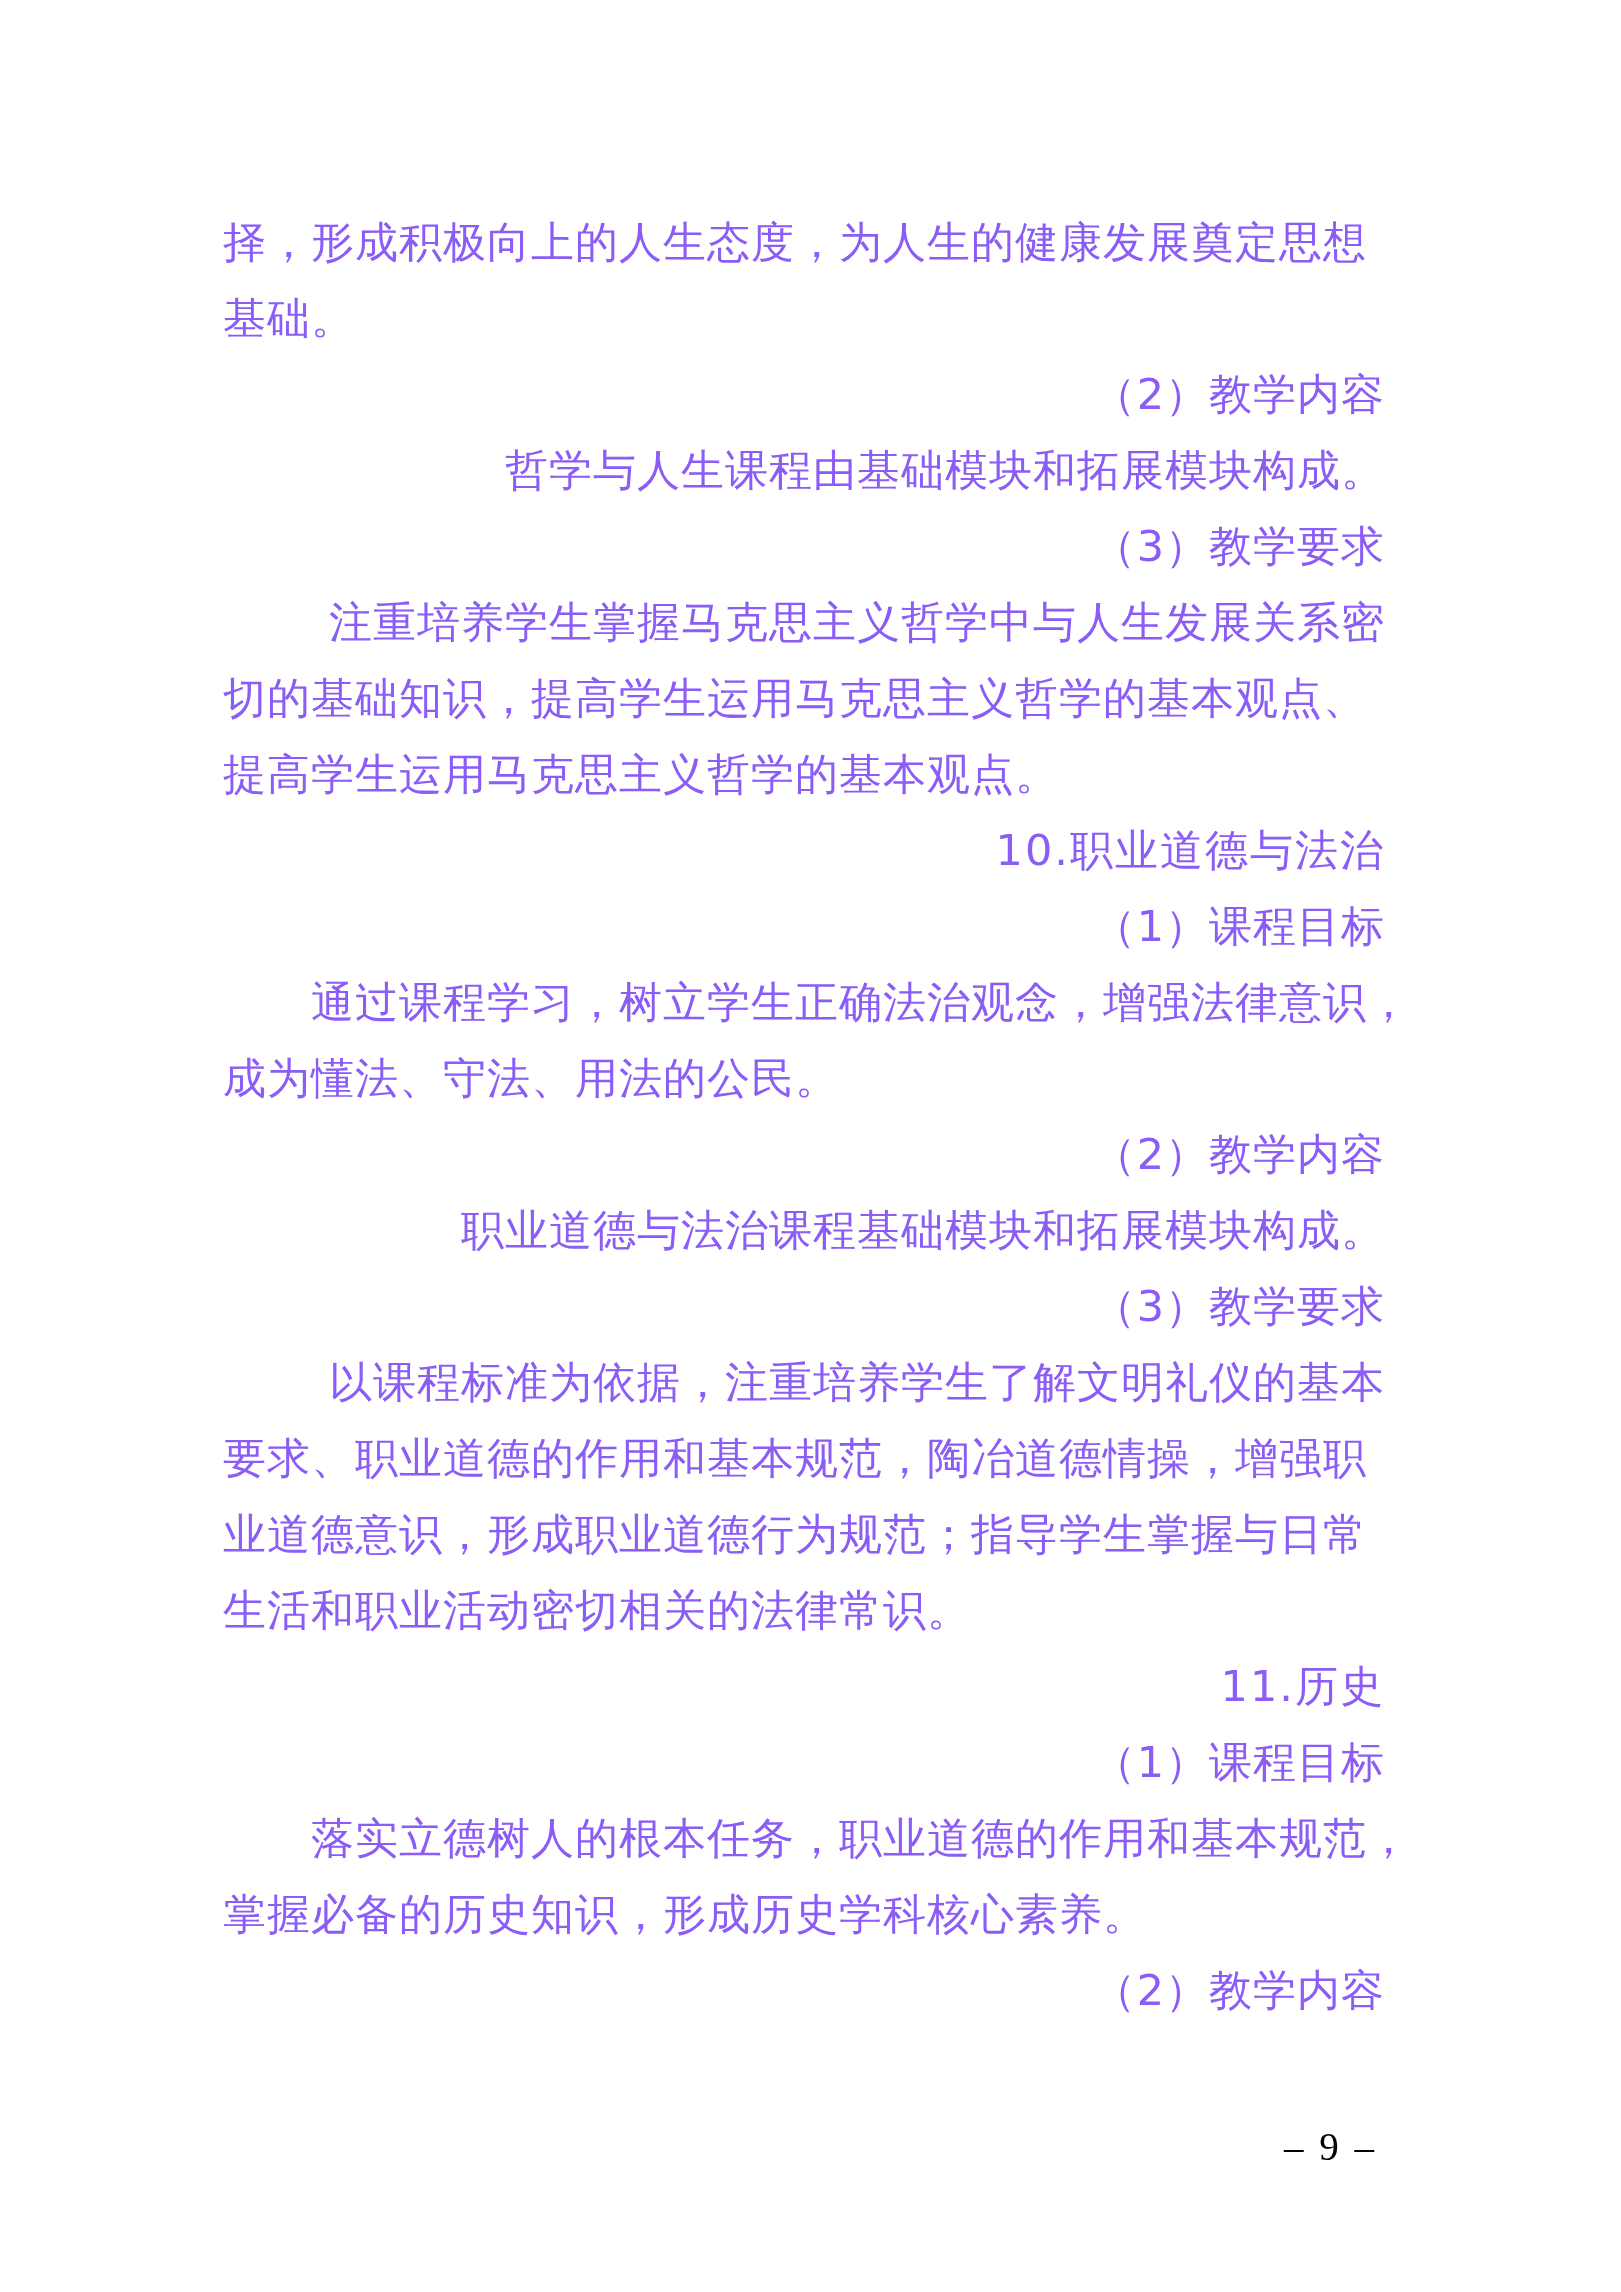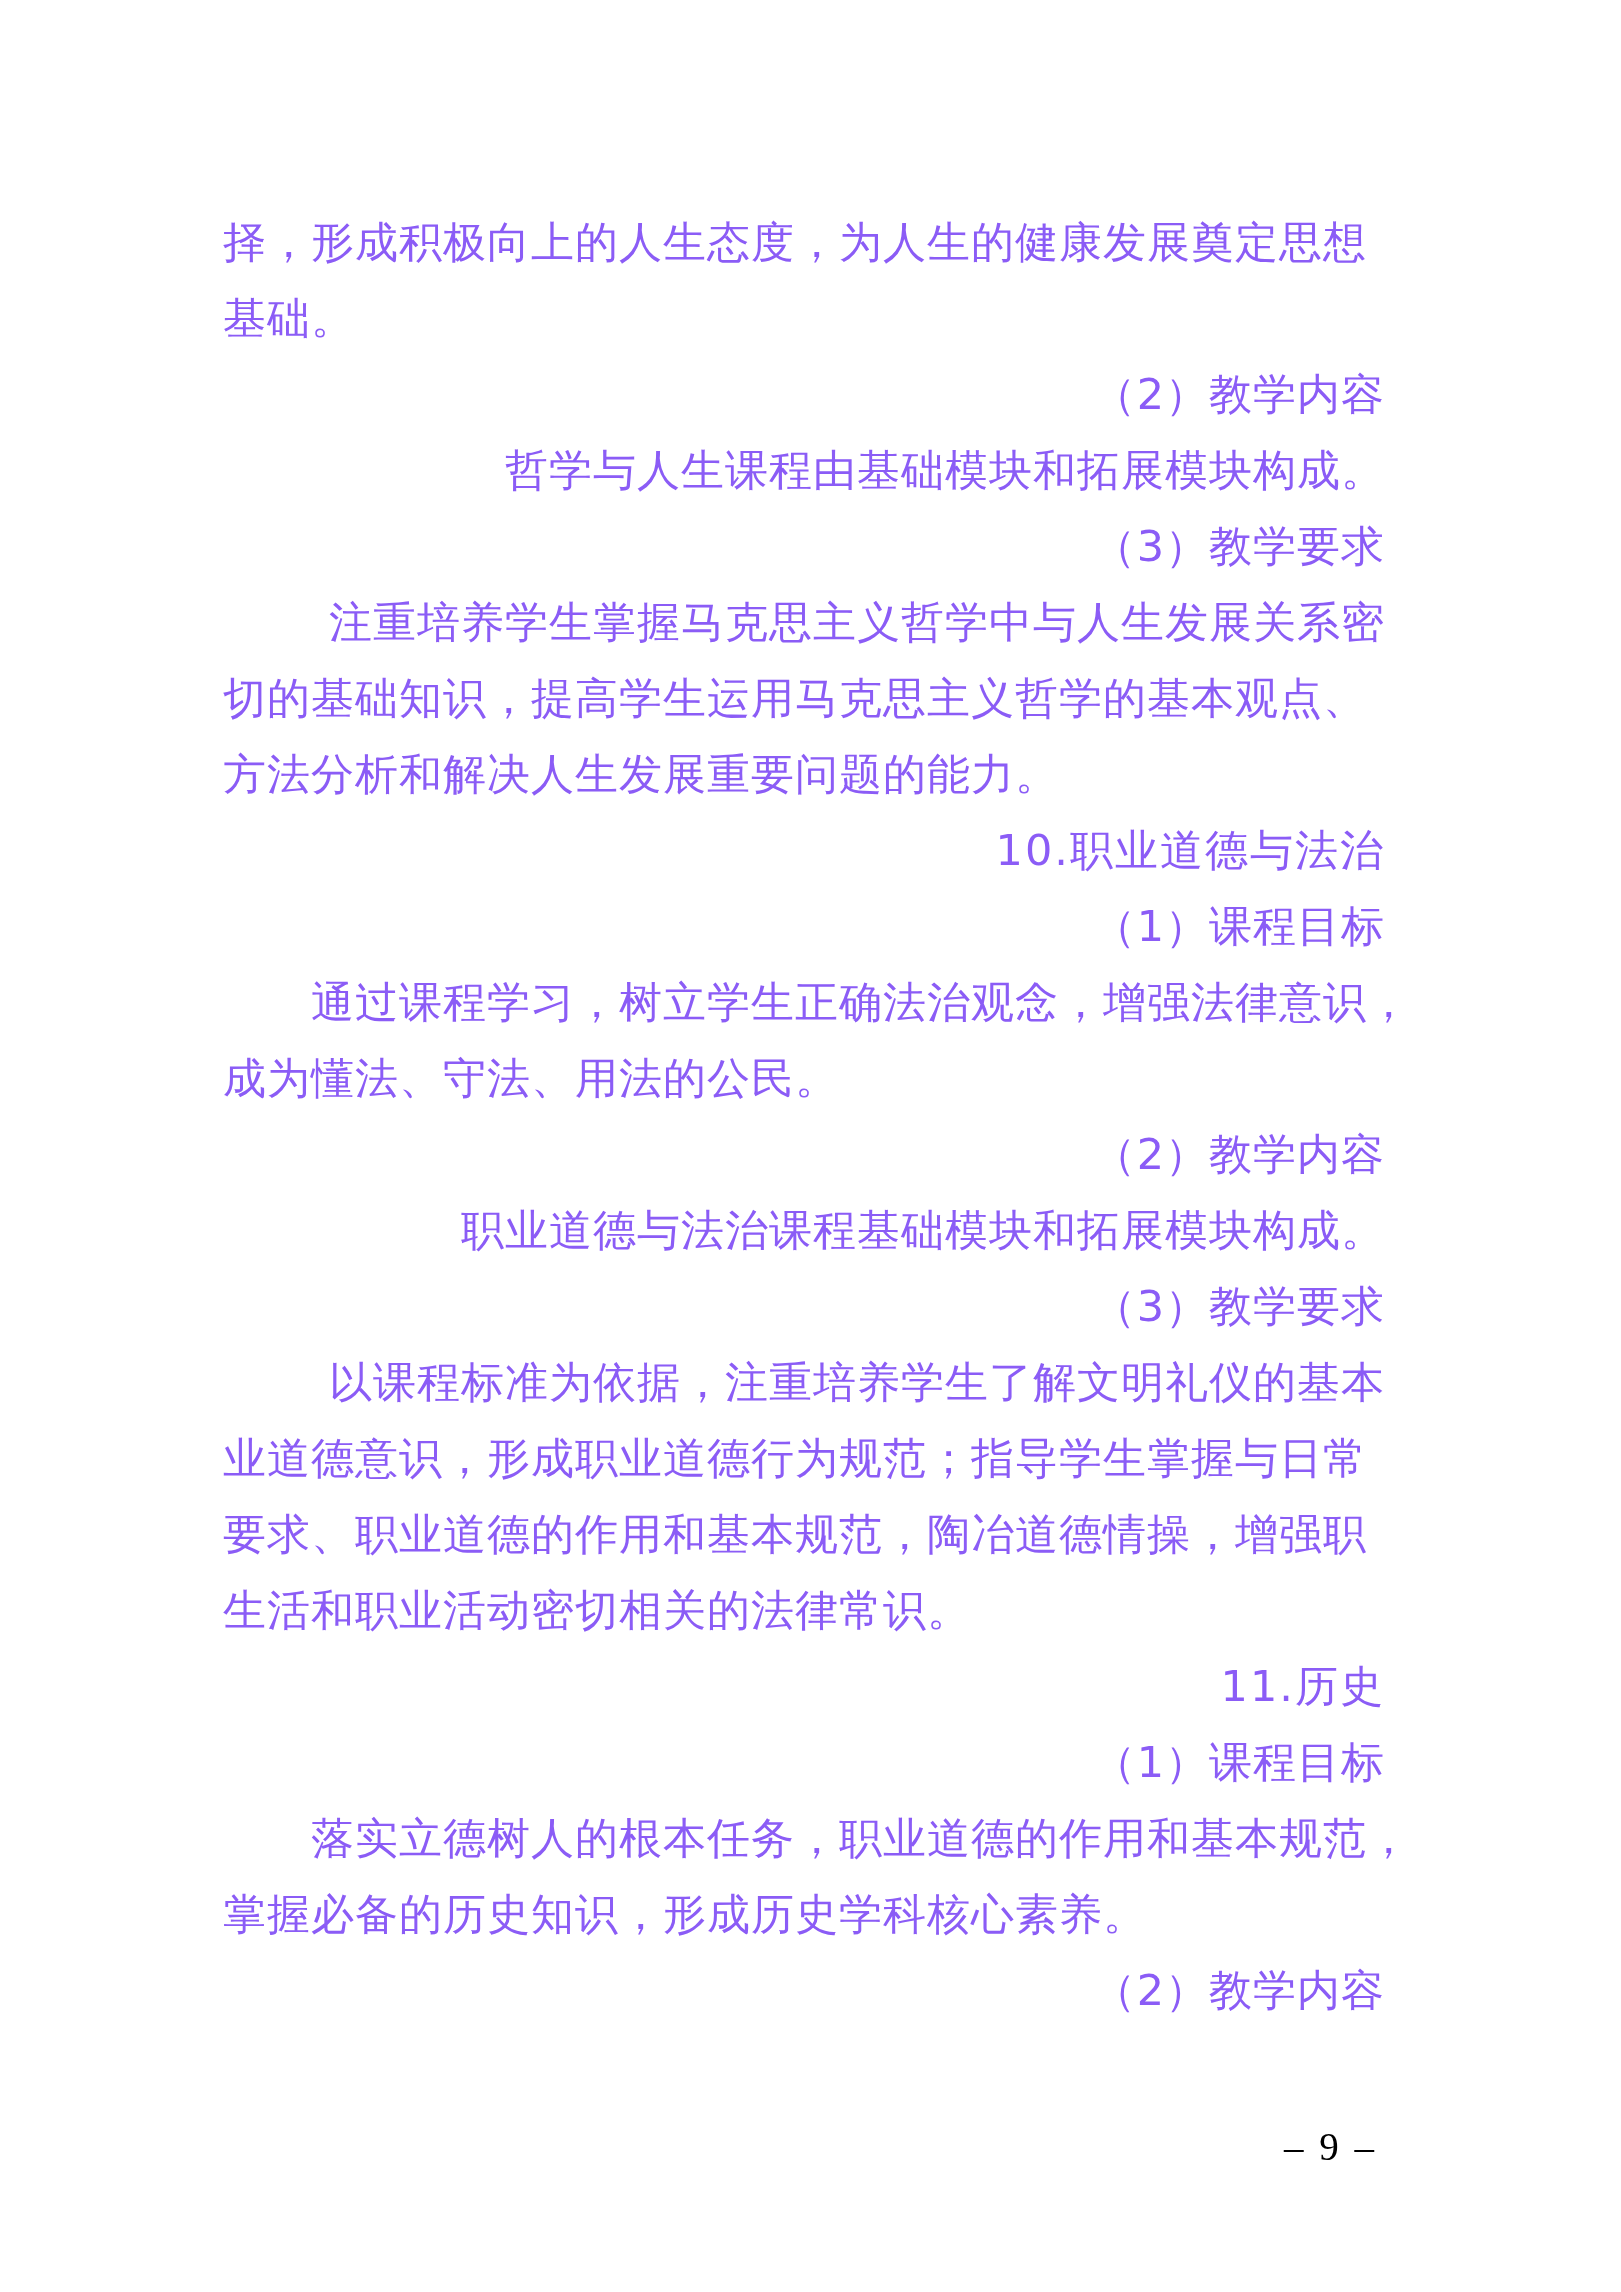--- a/index.html
+++ b/index.html
@@ -58,31 +58,31 @@
 <div class="page">
 
   <div class="text-block">
     <div class="line">择，形成积极向上的人生态度，为人生的健康发展奠定思想</div>
     <div class="line">基础。</div>
     <div class="line indent">（2）教学内容</div>
     <div class="line indent">哲学与人生课程由基础模块和拓展模块构成。</div>
     <div class="line indent">（3）教学要求</div>
     <div class="line indent">注重培养学生掌握马克思主义哲学中与人生发展关系密</div>
     <div class="line">切的基础知识，提高学生运用马克思主义哲学的基本观点、</div>
-    <div class="line">方法分析和解决人生发展重要问题的能力。</div>
+    <div class="line">提高学生运用马克思主义哲学的基本观点。</div>
     <div class="line indent bold">10.职业道德与法治</div>
     <div class="line indent">（1）课程目标</div>
     <div class="line indent">通过课程学习，树立学生正确法治观念，增强法律意识，</div>
     <div class="line">成为懂法、守法、用法的公民。</div>
     <div class="line indent">（2）教学内容</div>
     <div class="line indent">职业道德与法治课程基础模块和拓展模块构成。</div>
     <div class="line indent">（3）教学要求</div>
     <div class="line indent">以课程标准为依据，注重培养学生了解文明礼仪的基本</div>
+    <div class="line">要求、职业道德的作用和基本规范，陶冶道德情操，增强职</div>
     <div class="line">业道德意识，形成职业道德行为规范；指导学生掌握与日常</div>
-    <div class="line">要求、职业道德的作用和基本规范，陶冶道德情操，增强职</div>
     <div class="line">生活和职业活动密切相关的法律常识。</div>
     <div class="line indent bold">11.历史</div>
     <div class="line indent">（1）课程目标</div>
     <div class="line indent">落实立德树人的根本任务，职业道德的作用和基本规范，</div>
     <div class="line">掌握必备的历史知识，形成历史学科核心素养。</div>
     <div class="line indent">（2）教学内容</div>
   </div>
 
   <div class="page-number">– 9 –</div>
 

